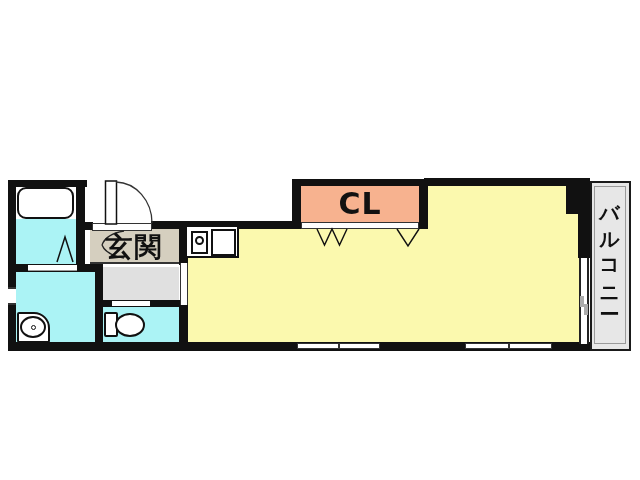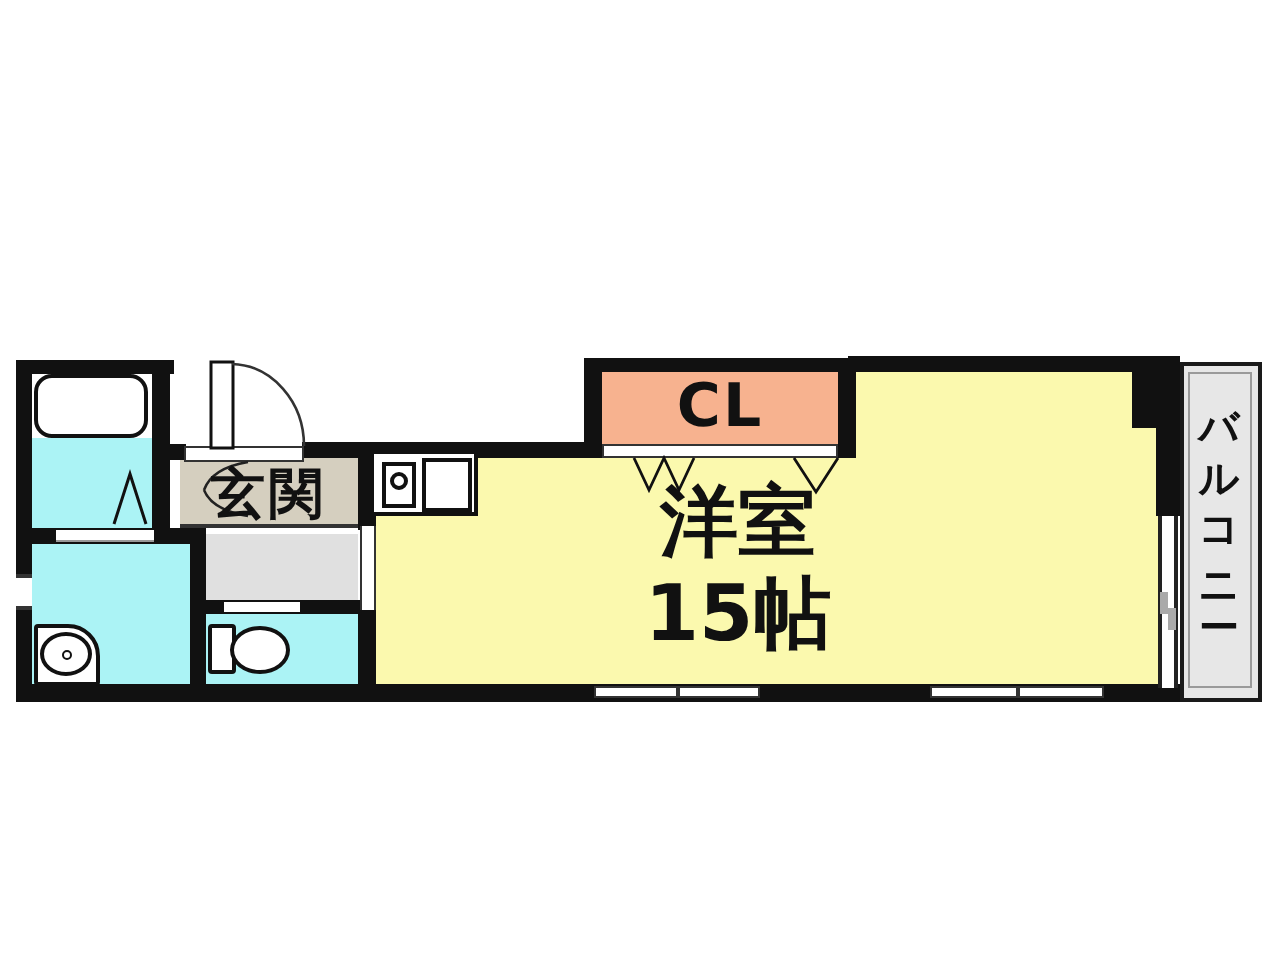--- a/index.html
+++ b/index.html
@@ -112,18 +112,14 @@
     <path d="M 57 262 L 65 237 L 73 262" fill="none" stroke="#111" stroke-width="1.5"></path>
 
     <path d="M 317 229 L 324.5 245 L 332 229 L 339.5 245 L 347 229" fill="none" stroke="#111" stroke-width="1.4"></path>
     <path d="M 397 229 L 408 246 L 419 229" fill="none" stroke="#111" stroke-width="1.4"></path>
   </svg>
 
   <div class="label" style="left:296px;top:186px;width:128px;font-size:30px;letter-spacing:1px;">CL</div>
 
   <div class="label" style="left:90px;top:229px;width:89px;font-size:27px;letter-spacing:2px;">玄関</div>
 
-  <div class="label" style="left:264px;top:239px;width:210px;font-size:39px;line-height:46px;">
-    <span>洋室</span><br>
-    <span>15帖</span>
-  </div>
 
 </div>
 
 </body></html>

